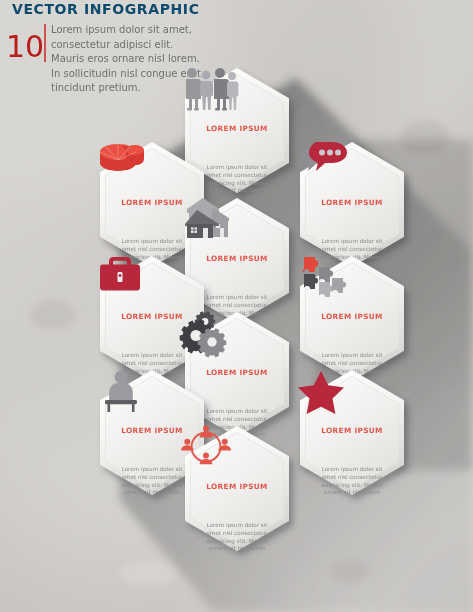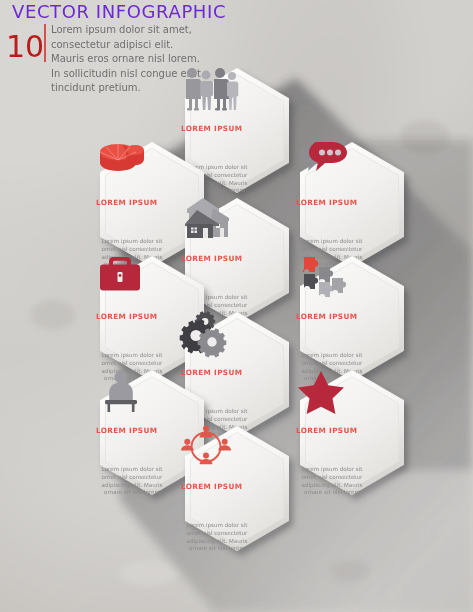--- a/index.html
+++ b/index.html
@@ -33,22 +33,22 @@
   
   #cluster-shadow{
     position:absolute;left:0;top:0;width:473px;height:612px;
     pointer-events:none;
   }
 
   
   #header{position:absolute;left:0;top:0;width:473px;height:72px;}
   .title{
     position:absolute;left:12px;top:1px;
-    font-size:18px;letter-spacing:.6px;color:#6d28d9;
-    font-family:"DejaVu Sans", sans-serif;font-weight:400;white-space:nowrap;
+    font-size:14px;letter-spacing:.6px;color:#0c4a6e;
+    font-family:"DejaVu Sans", sans-serif;font-weight:700;white-space:nowrap;
   }
   .eps{
     position:absolute;left:18px;top:22px;
     font-size:17px;color:#d9d7d4;letter-spacing:.5px;
     font-family:"DejaVu Sans", sans-serif;
   }
   .ten{
     position:absolute;left:6px;top:32px;
     font-size:30px;color:#b91c1c;letter-spacing:0;line-height:1;
     font-family:"DejaVu Sans", sans-serif;
@@ -60,21 +60,21 @@
     font-family:"DejaVu Sans", sans-serif;
   }
 
   
   .hex{
     position:absolute;width:112px;height:129px;
   }
   .hex svg{position:absolute;left:0;top:0;overflow:visible;}
   .hex .content{
     position:absolute;left:0;top:0;width:112px;height:129px;
-    display:flex;flex-direction:column;
+    display:flex;flex-direction:column;align-items:center;
     box-sizing:border-box;padding-top:14px;gap:30px;
   }
   .icon{height:47px;display:flex;align-items:center;justify-content:center;}
   .hx-title{
     margin-top:3px;font-size:7.3px;letter-spacing:.35px;color:#e2574c;
     font-family:"DejaVu Sans", sans-serif;font-weight:700;
   }
   .hx-body{
     margin-top:1px;width:72px;text-align:center;
     font-size:5.6px;line-height:1.38;color:#8a8a8c;

